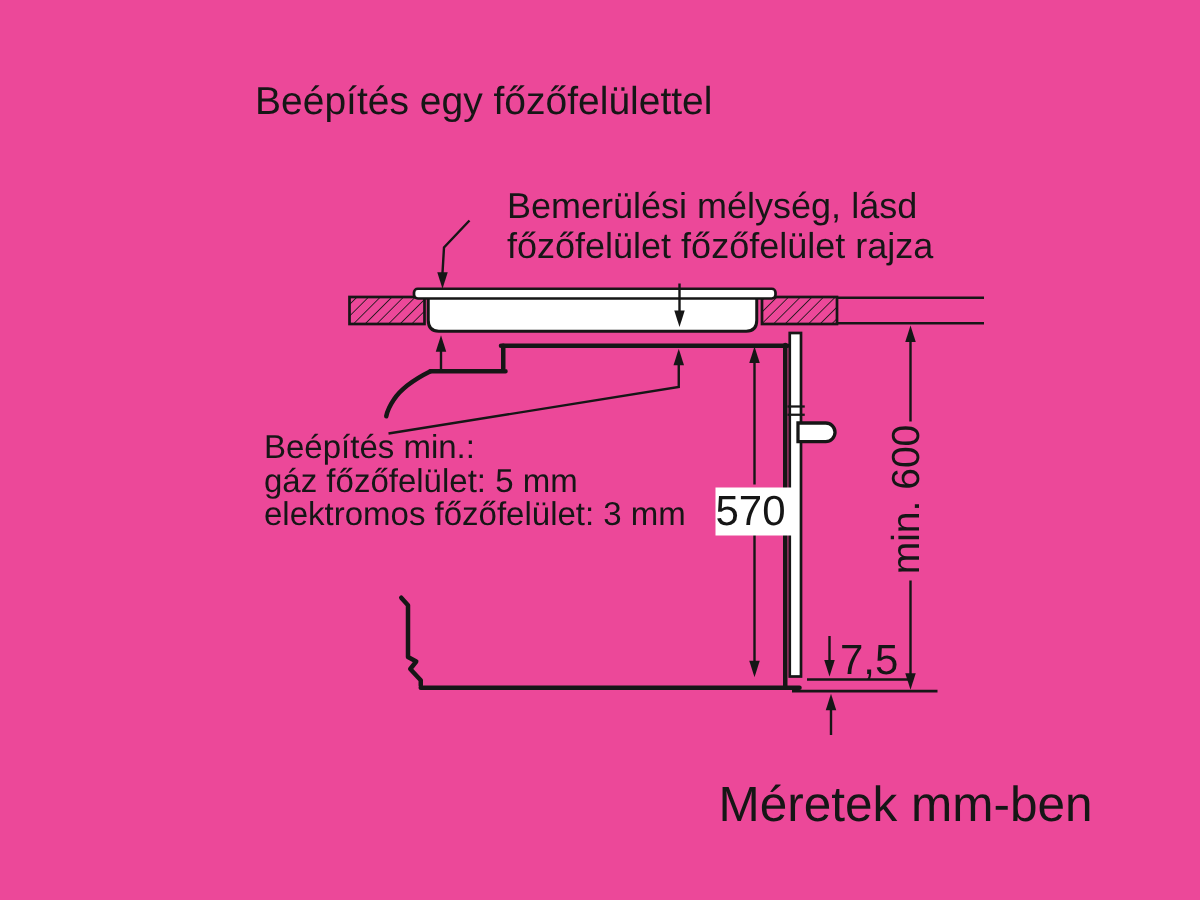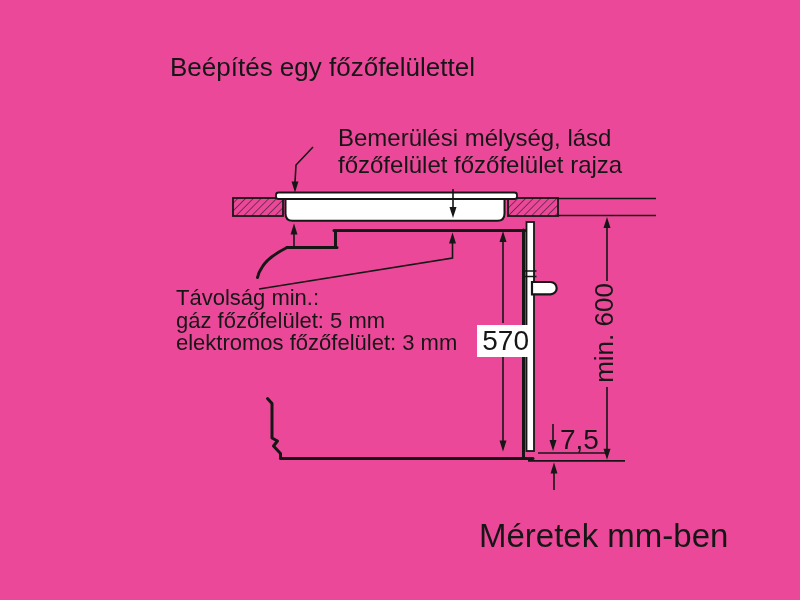--- a/index.html
+++ b/index.html
@@ -5,21 +5,21 @@
   html,body{margin:0;padding:0;background:#fff;}
   .page{
     position:relative;width:800px;height:600px;background:#ec4899;overflow:hidden;
     font-family:"Liberation Sans","DejaVu Sans",sans-serif;color:#161616;
   }
   .txt{position:absolute;white-space:nowrap;color:#161616;}
   .title{left:170px;top:52px;font-size:26px;}
   .annot{left:314px;top:124px;font-size:24px;line-height:27px;margin-left:24px;}
   .distance{left:176px;top:287px;font-size:22px;line-height:22.5px;}
   .dim{font-size:28px;text-align:right;}
-  .dim570{left:477px;top:325px;width:52px;text-align:right;background:#fff;}
+  .dim570{left:477px;top:325px;width:52px;text-align:left;background:#fff;}
   .dim75{left:560px;top:424px;}
   .dim600{
     left:604px;top:333px;font-size:26px;
     transform:translate(-50%,-50%) rotate(-90deg);
   }
   .footer{left:479px;top:517px;font-size:33px;}
   svg{position:absolute;left:0;top:0;}
 </style>
 </head>
 <body>
@@ -106,21 +106,21 @@
   </svg>
 
   <div class="txt title">Beépítés egy főzőfelülettel</div>
 
   <div class="txt annot">
     <div>Bemerülési mélység, lásd</div>
     <div>főzőfelület főzőfelület rajza</div>
   </div>
 
   <div class="txt distance">
-    <div>Távolság min.:</div>
+    <div>Beépítés min.:</div>
     <div>gáz főzőfelület: 5 mm</div>
     <div>elektromos főzőfelület: 3 mm</div>
   </div>
 
   <div class="txt dim dim570">570</div>
   <div class="txt dim dim75">7,5</div>
   <div class="txt dim600">min. 600</div>
 
   <div class="txt footer">Méretek mm-ben</div>
 </div>

